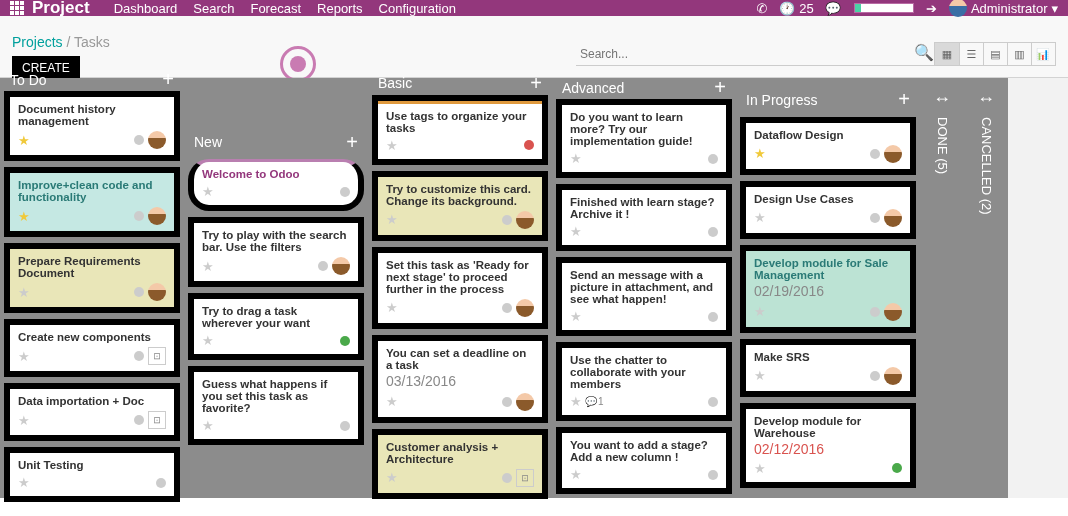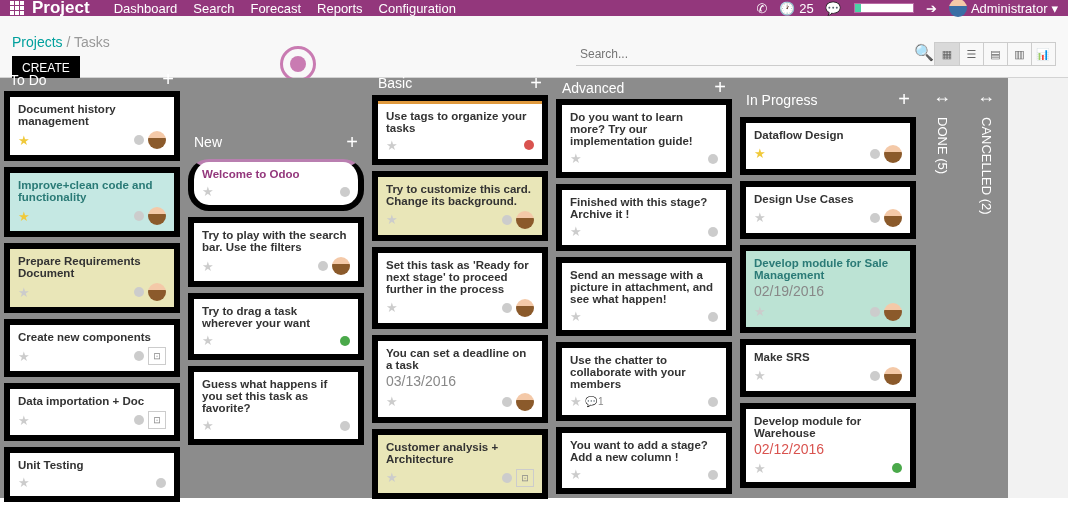--- a/index.html
+++ b/index.html
@@ -294,21 +294,21 @@
       <div class="card">
         <div class="title">Do you want to learn more? Try our implementation guide!</div>
         <div class="foot">
           <span class="star">★</span>
           <div class="foot-right">
             <span class="stage-dot grey"></span>
           </div>
         </div>
       </div>
       <div class="card">
-        <div class="title">Finished with this stage? Archive it !</div>
+        <div class="title">Finished with learn stage? Archive it !</div>
         <div class="foot">
           <span class="star">★</span>
           <div class="foot-right">
             <span class="stage-dot grey"></span>
           </div>
         </div>
       </div>
       <div class="card">
         <div class="title">Send an message with a picture in attachment, and see what happen!</div>
         <div class="foot">

